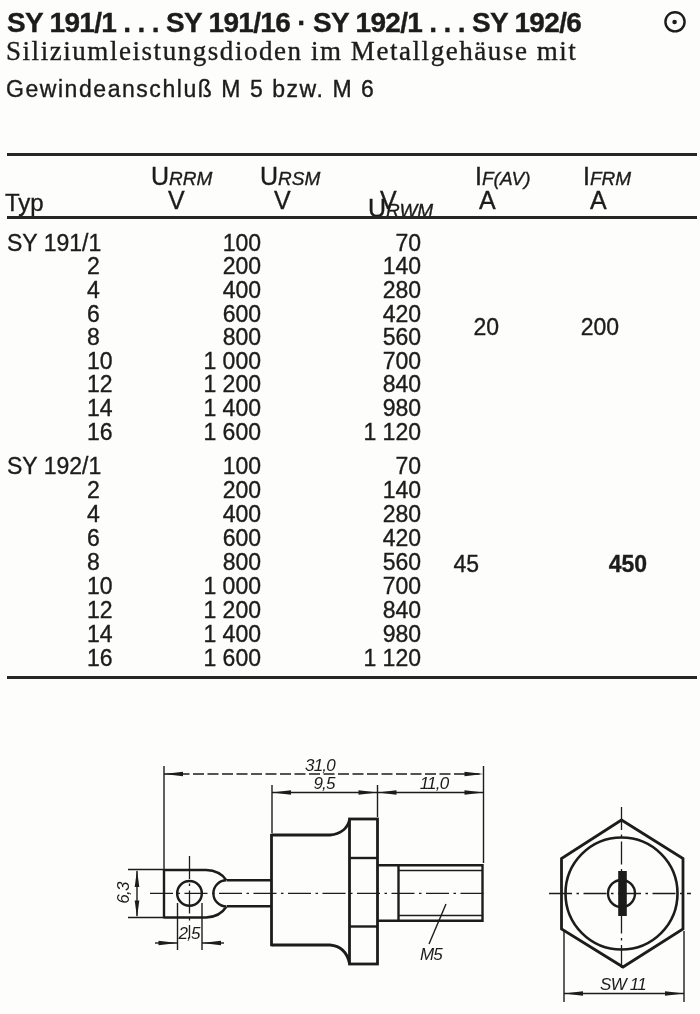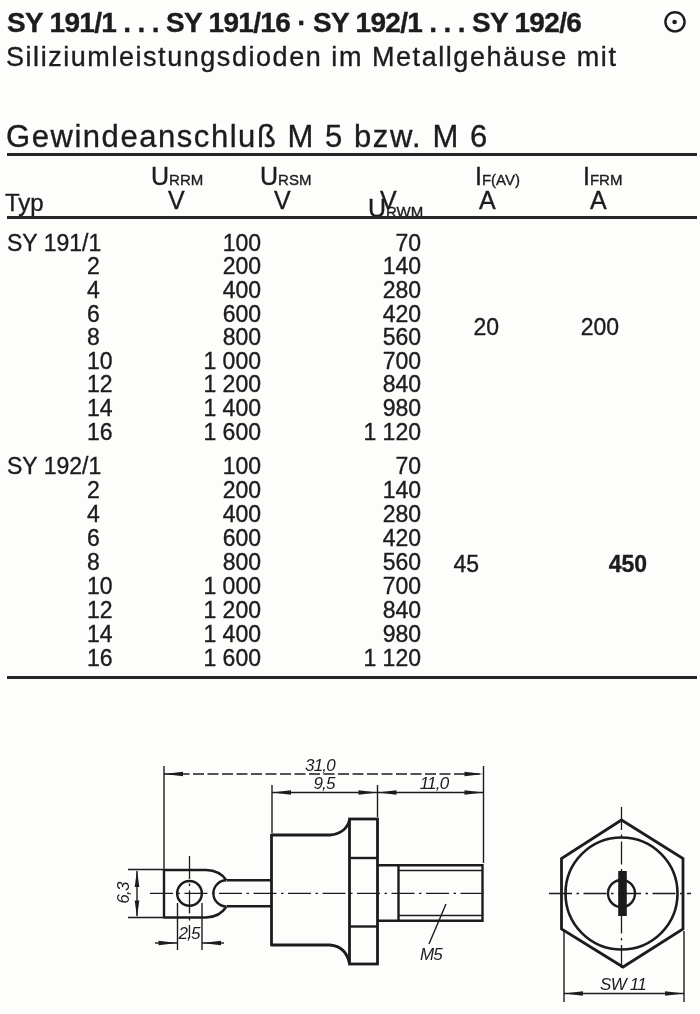--- a/index.html
+++ b/index.html
@@ -2,35 +2,35 @@
 <html><head>
 <meta charset="utf-8">
 <style>
   html,body{margin:0;padding:0;}
   body{width:700px;height:1014px;background:#fdfdfc;font-family:"Liberation Sans",sans-serif;
        position:relative;color:#1c1c1c;overflow:hidden;-webkit-text-stroke:0.35px #1c1c1c;}
   .abs{position:absolute;}
   .rule{position:absolute;left:7px;width:690px;height:3px;background:#262626;}
   .rnum{position:absolute;text-align:right;font-size:23px;line-height:23px;white-space:pre;}
   .hdr{position:absolute;font-size:25px;line-height:25px;}
-  .sub{font-size:15px;letter-spacing:0;}
+  .sub{font-size:19px;letter-spacing:0;font-style:italic;}
 </style>
 </head>
 <body>
 
 <div class="abs" style="left:7px;top:7px;font-size:28px;font-weight:bold;letter-spacing:-0.68px;white-space:pre;">SY 191/1 . . . SY 191/16 · SY 192/1 . . . SY 192/6</div>
 
 <svg class="abs" style="left:662px;top:9px;" width="27" height="27" viewBox="0 0 27 27">
   <circle cx="13" cy="12.8" r="9.6" fill="none" stroke="#1c1c1c" stroke-width="2.4"></circle>
   <circle cx="12.6" cy="13" r="2.3" fill="#1c1c1c"></circle>
 </svg>
 
-<div class="abs" style="left:6px;top:42px;font-size:27px;line-height:31px;letter-spacing:1.55px;">Siliziumleistungsdioden im Metallgehäuse mit</div>
-
-<div class="abs" style="left:6px;top:74px;font-size:31px;line-height:31px;letter-spacing:1.55px;margin-top:47px;">Gewindeanschluß M 5 bzw. M 6</div>
+<div class="abs" style="left:6px;top:36px;font-size:27px;line-height:31px;letter-spacing:1.55px;font-family:Liberation Serif, serif;">Siliziumleistungsdioden im Metallgehäuse mit</div>
+
+<div class="abs" style="left:6px;top:74px;font-size:23px;line-height:31px;letter-spacing:1.55px;">Gewindeanschluß M 5 bzw. M 6</div>
 
 <div class="rule" style="top:153px;"></div>
 
 <div class="hdr" style="left:5px;top:164px;font-size:24px;margin-top:26px;">Typ</div>
 
 <div class="hdr" style="left:151px;top:164px;">U<span class="sub">RRM</span></div>
 <div class="hdr" style="left:168px;top:188px;">V</div>
 
 <div class="hdr" style="left:260px;top:164px;">U<span class="sub">RSM</span></div>
 <div class="hdr" style="left:274px;top:188px;">V</div>

